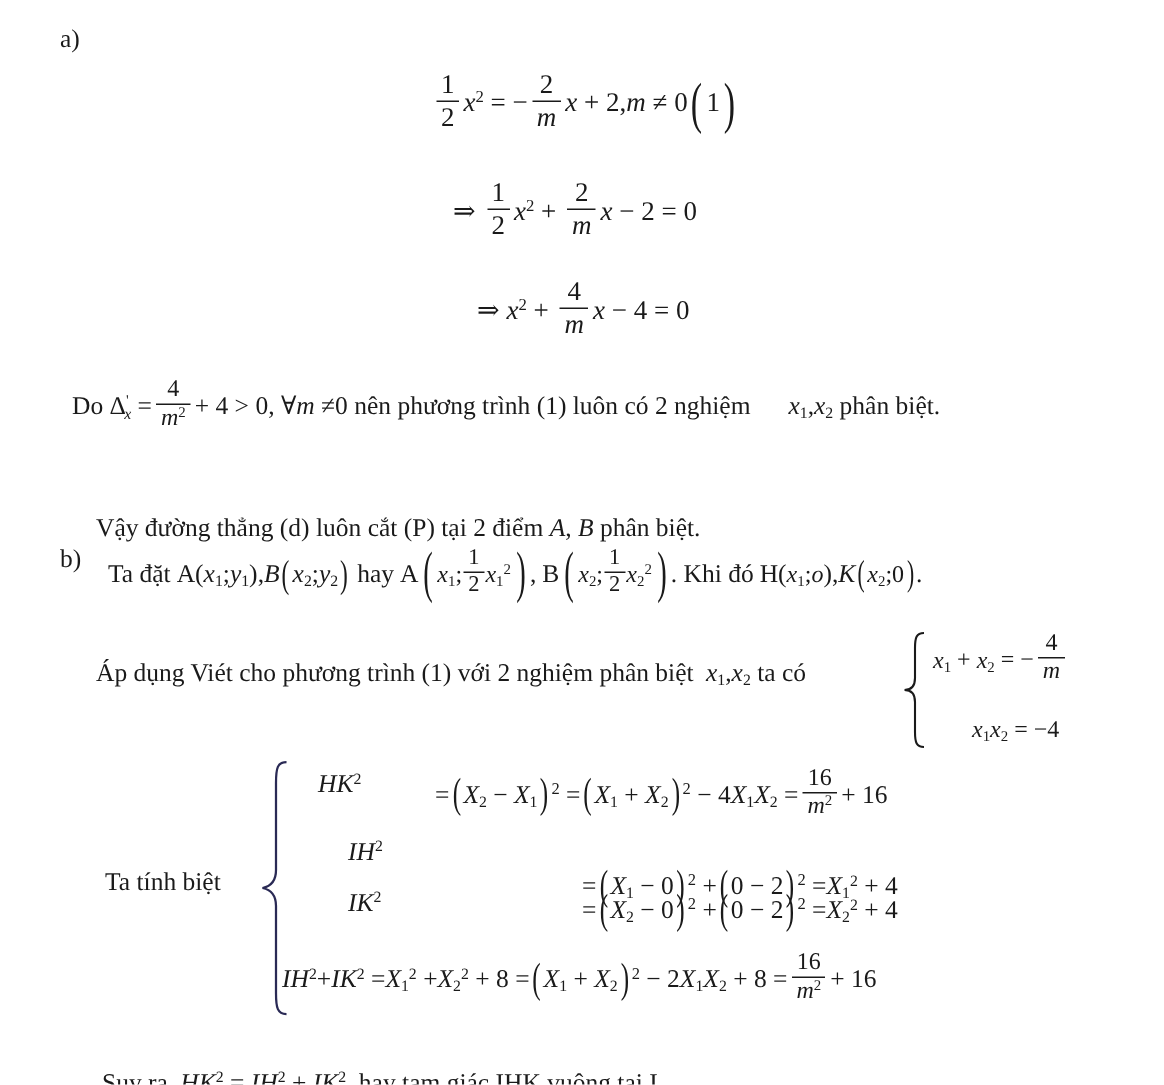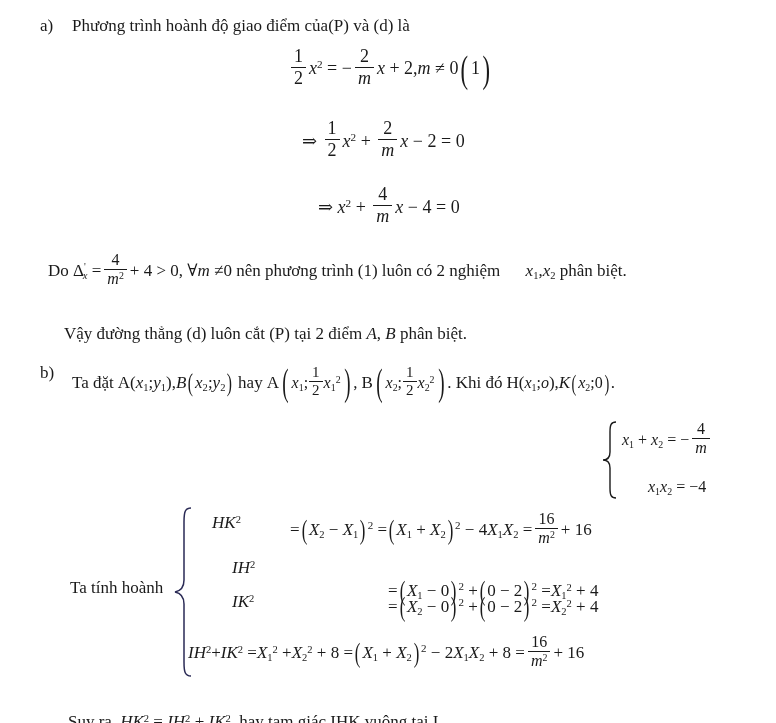--- a/index.html
+++ b/index.html
@@ -76,23 +76,20 @@
   .s16 { font-size: 16px; }
   .s18 { font-size: 18px; }
 </style>
 </head>
 <body>
 
 <div class="page">
 
   <div class="ln s17" style="left:40px; top:16px;">
     <span class="txt">a)</span>
-  </div>
-  <div class="ln s17" style="left:72px; top:16px;">
-    <span class="txt">Phương trình hoành độ giao điểm của(P) và (d) là</span>
   </div>
 
   <div class="ln s18" style="left:288px; top:48px;">
     <span class="frac">
       <span class="num txt">1</span>
       <span class="den txt">2</span>
     </span><span class="math">x</span><sup>2</sup>
     <span class="txt">=</span>
     <span class="txt">−</span><span class="frac">
       <span class="num txt">2</span>
@@ -135,40 +132,45 @@
       <span class="den math"><span>m</span><sup>2</sup></span>
     </span><span class="txt">+ 4 &gt; 0,</span>
     <span class="txt">∀</span><span class="math">m</span>
     <span class="txt">≠0</span>
     <span class="txt">nên phương trình (1) luôn có 2 nghiệm</span>
     <span class="math" style="margin-left:21px;"><span>x</span><sub>1</sub></span><span class="txt">,</span><span class="math"><span>x</span><sub>2</sub></span>
     <span class="txt">phân biệt.</span>
   </div>
 
 
-  <div class="ln s17" style="left:64px; top:324px;">
+  <div class="ln s17" style="left:64px; top:342px;">
     <span class="txt">Vậy đường thẳng (d) luôn cắt (P) tại 2 điểm</span>
     <span class="math">A</span><span class="txt">,</span>
     <span class="math">B</span>
     <span class="txt">phân biệt.</span>
   </div>
 
   <div class="ln s17" style="left:40px; top:363px;">
     <span class="txt">b)</span>
   </div>
 
   <div class="ln s16" style="left:72px; top:362px;">
     <span class="txt s17">Ta đặt</span>
     <span class="txt s17">A</span><span class="txt s17">(</span><span class="math s17"><span>x</span><sub>1</sub></span><span class="txt s17">;</span><span class="math s17"><span>y</span><sub>1</sub></span><span class="txt s17">)</span><span class="txt s17">,</span><span class="math s17">B</span><span class="bigparen" style="font-size:26px;">(</span><span class="math s17"><span>x</span><sub>2</sub></span><span class="txt s17">;</span><span class="math s17"><span>y</span><sub>2</sub></span><span class="bigparen" style="font-size:26px;">)</span>
     <span class="txt s17">hay</span>
     <span class="txt s17">A</span><span class="bigparen" style="font-size:38px; transform:scaleX(0.5);">(</span><span class="math s16"><span>x</span><sub>1</sub></span><span class="txt s16">;</span><span class="frac" style="font-size:15px; margin:0 1px;"><span class="num txt">1</span><span class="den txt">2</span></span><span class="math s16"><span>x</span><sub>1</sub><sup>2</sup></span><span class="bigparen" style="font-size:38px; transform:scaleX(0.5);">)</span><span class="txt s17">,</span>
     <span class="txt s17">B</span><span class="bigparen" style="font-size:38px; transform:scaleX(0.5);">(</span><span class="math s16"><span>x</span><sub>2</sub></span><span class="txt s16">;</span><span class="frac" style="font-size:15px; margin:0 1px;"><span class="num txt">1</span><span class="den txt">2</span></span><span class="math s16"><span>x</span><sub>2</sub><sup>2</sup></span><span class="bigparen" style="font-size:38px; transform:scaleX(0.5);">)</span><span class="txt s17">. Khi đó</span>
     <span class="txt s17">H</span><span class="txt s17">(</span><span class="math s16"><span>x</span><sub>1</sub></span><span class="txt s16">;</span><span class="math s16">o</span><span class="txt s17">)</span><span class="txt s17">,</span><span class="math s17">K</span><span class="bigparen" style="font-size:24px;">(</span><span class="math s16"><span>x</span><sub>2</sub></span><span class="txt s16">;</span><span class="txt s16">0</span><span class="bigparen" style="font-size:24px;">)</span><span class="txt s17">.</span>
   </div>
 
+  <div class="ln s17" style="left:64px; top:439px;">
+    <span class="txt">Áp dụng Viét cho phương trình (1) với 2 nghiệm phân biệt</span>
+    <span class="math" style="margin-left:4px;"><span>x</span><sub>1</sub></span><span class="txt">,</span><span class="math"><span>x</span><sub>2</sub></span>
+    <span class="txt">ta có</span>
+  </div>
 
   <div class="brace" style="left:600px; top:420px;">
     <svg width="18" height="80" viewBox="0 0 18 80">
       <path d="M16 2 C11 2, 10 5, 10 12 L10 32 C10 38, 7 40, 3 40 C7 40, 10 42, 10 48 L10 68 C10 75, 11 78, 16 78" fill="none" stroke="#1a1a1a" stroke-width="1.4"></path>
     </svg>
   </div>
 
   <div class="ln s16" style="left:622px; top:423px;">
     <span class="math"><span>x</span><sub>1</sub></span>
     <span class="txt">+</span>
@@ -178,21 +180,21 @@
       <span class="den math">m</span>
     </span>
   </div>
 
   <div class="ln s16" style="left:648px; top:478px;">
     <span class="math"><span>x</span><sub>1</sub></span><span class="math"><span>x</span><sub>2</sub></span>
     <span class="txt">= −4</span>
   </div>
 
   <div class="ln s17" style="left:70px; top:578px;">
-    <span class="txt">Ta tính hoành</span>
+    <span class="txt">Ta tính biệt</span>
   </div>
 
   <div class="brace" style="left:172px; top:506px;">
     <svg width="22" height="172" viewBox="0 0 22 172">
       <path d="M19 2 C13 2, 12 6, 12 16 L12 74 C12 82, 8 85, 3 86 C8 87, 12 90, 12 98 L12 156 C12 166, 13 170, 19 170" fill="none" stroke="#2a2a55" stroke-width="1.5"></path>
     </svg>
   </div>
 
   <div class="ln s17" style="left:212px; top:513px;">
     <span class="math"><span>HK</span><sup>2</sup></span>

